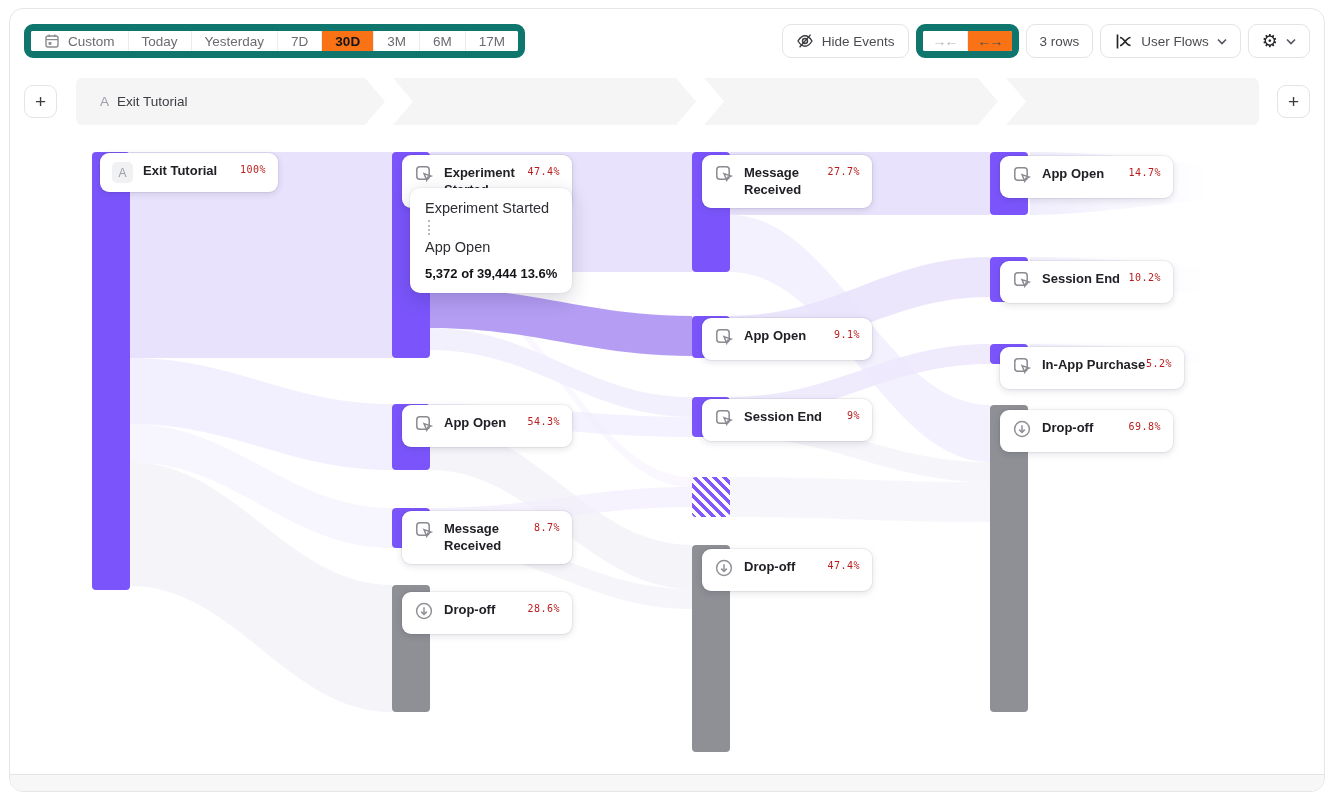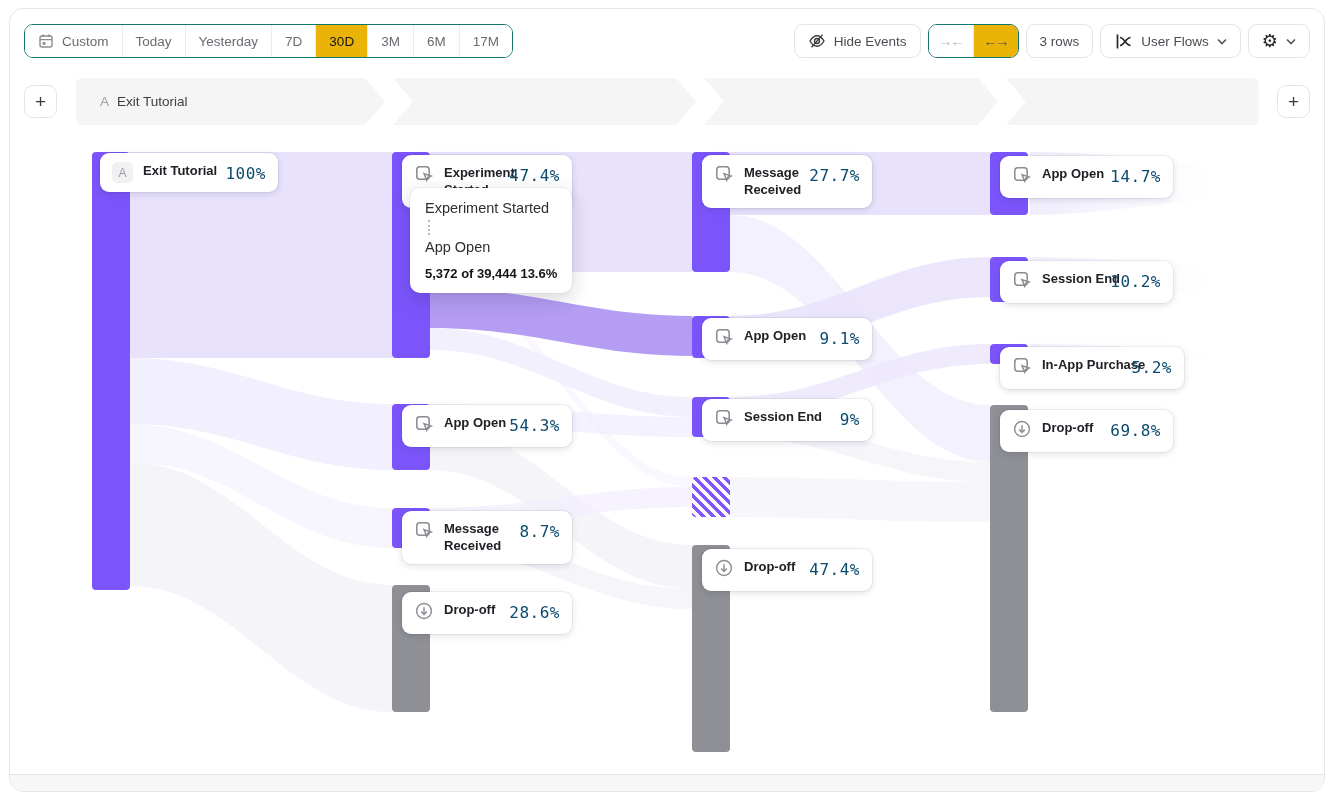--- a/index.html
+++ b/index.html
@@ -5,25 +5,25 @@
   * { box-sizing: border-box; margin: 0; padding: 0; }
   html,body { width:1334px; height:796px; background:#fff; font-family:"Liberation Sans", sans-serif; overflow:hidden; }
   .frame { position:absolute; left:9px; top:8px; width:1316px; height:784px; background:#fff;
            border:1px solid #e6e6e9; border-radius:14px; overflow:hidden; }
   .layer { position:absolute; left:-10px; top:-9px; width:1334px; height:796px; }
 
   
   .toolbar { position:absolute; left:24px; top:24px; width:1286px; height:34px; display:flex; align-items:center; }
   .btn { display:flex; align-items:center; gap:8px; height:34px; padding:12px 13px; background:#fff;
          border:1px solid #e4e4e7; border-radius:9px; color:#4b4b52; font-size:13.5px; cursor:pointer; }
-  .seg-group { display:flex; height:34px; border:1px solid #0f766e; border-radius:9px; background:#fff; overflow:hidden; }
+  .seg-group { display:flex; height:34px; border:7px solid #0f766e; border-radius:9px; background:#fff; overflow:hidden; }
   .seg { display:flex; align-items:center; gap:8px; padding:0 13px; font-size:13.5px; color:#6b6b72;
          border-right:1px solid #ececee; cursor:pointer; background:#fff; white-space:nowrap; }
   .seg:last-child { border-right:none; }
-  .seg.selected { background:#eab308; color:#141416; font-weight:400;align-items:center; }
+  .seg.selected { background:#f97316; color:#141416; font-weight:700;align-items:center; }
   .right-cluster { margin-left:auto; display:flex; align-items:center; gap:7px; }
   .icon-arrows { font-size:14px; letter-spacing:-2px; line-height:1; }
   .arrows-muted { color:#b3b3ba; }
   .arrows-dark  { color:#4b4b52; }
   .seg.icon-only { padding:0 10px; }
   .gear-glyph { font-size:18px; color:#26262a; line-height:1; }
   svg.ic { display:block; }
 
   
   .steps-row { position:absolute; left:24px; top:78px; width:1286px; height:47px; }
@@ -44,22 +44,22 @@
   .bar { position:absolute; width:38px; border-radius:4px; }
   .bar.purple { background:#7b55fb; }
   .bar.gray { background:#8e9095; }
   .bar.hatch { background:repeating-linear-gradient(45deg,#8257fb 0 3.5px,#ffffff 3.5px 7px); }
 
   .node-card { position:absolute; display:flex; align-items:flex-start; gap:10px; padding:9px 12px;
                background:#fff; border-radius:9px; cursor:pointer;
                box-shadow:0 0 0 1px rgba(20,20,40,.05), 0 2px 7px rgba(20,20,60,.13); }
   .node-label { flex:1; min-width:0; font-size:13px; font-weight:700; color:#202026; line-height:1.3; padding-top:1px; }
   .node-label.one-line { white-space:nowrap; }
-  .node-pct { margin-left:auto; padding-left:6px; font-family:"DejaVu Sans Mono", monospace; font-size:16px;
-              color:#0c4a6e; letter-spacing:.5px; padding-top:2px; white-space:nowrap; }
+  .node-pct { margin-left:auto; padding-left:6px; font-family:"DejaVu Sans Mono", monospace; font-size:10px;
+              color:#b91c1c; letter-spacing:.5px; padding-top:2px; white-space:nowrap; }
   .node-icon { flex:none; }
   .step-badge { flex:none; width:21px; height:21px; border-radius:5px; background:#f1f1f3; color:#9ca0a8;
                 font-size:12px; font-weight:400; display:flex; align-items:center; justify-content:center; }
 
   
   .tooltip { position:absolute; left:410px; top:188px; background:#fff; border-radius:10px; padding:12px 15px;
              box-shadow:0 0 0 1px rgba(20,20,40,.04), 0 6px 20px rgba(20,20,60,.18); z-index:30; }
   .tt-line { font-size:14.5px; color:#2d2d33; white-space:nowrap; }
   .tt-connector { width:0; height:15px; border-left:2px dotted #b8b8bf; margin:4px 0 4px 3px; }
   .tt-stats { margin-top:11px; font-size:13px; font-weight:700; color:#141418; white-space:nowrap; }

